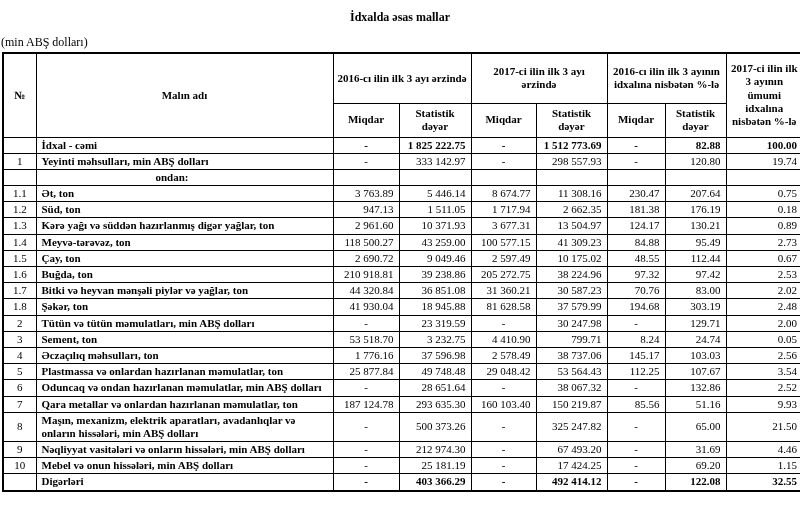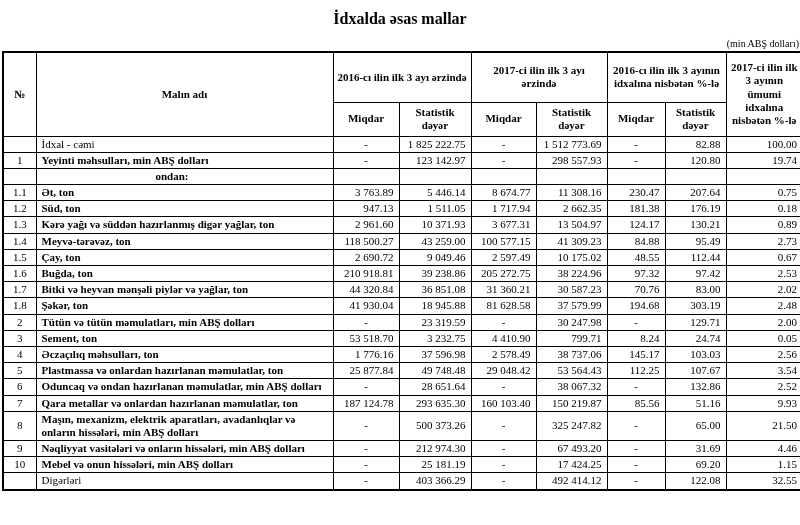--- a/index.html
+++ b/index.html
@@ -7,27 +7,26 @@
   body {
     width: 800px;
     height: 525px;
     font-family: "Liberation Serif", serif;
     color: #000;
     overflow: hidden;
   }
   .page { padding: 4px 1px 0 1px; }
   .title {
     text-align: center;
-    font-size: 16px;
+    font-size: 12px;
     font-weight: bold;
     margin: 6px 0 10px 0;
   }
   .unit-note {
-    text-align: right;
-    font-size: 10px;
+    font-size: 12px;
     padding-right: 0;
     margin-bottom: 2px;
   }
   table.main {
     border-collapse: collapse;
     table-layout: fixed;
     width: 798px;
     margin: 0 1px;
     border: 2px solid #000;
   }
@@ -47,21 +46,21 @@
   thead tr.sub-row th { height: 34px; }
   tbody td {
     height: 16px;
     padding: 1px 5px;
   }
   td.no   { text-align: center; }
   td.name { text-align: left; font-weight: bold; }
   td.num  { text-align: right; }
   td.dash { text-align: center; }
   td.ondan { padding-left: 119px; }
-  tr.bold td { font-weight: normal; }
+  tr.bold td { font-weight: bold; }
 </style>
 </head>
 <body>
 
 <div class="page">
 
   <div class="title">İdxalda əsas mallar</div>
 
   <div class="unit-note">(min ABŞ dolları)</div>
 
@@ -104,21 +103,21 @@
           <td class="dash">-</td>
           <td class="num">1 512 773.69</td>
           <td class="dash">-</td>
           <td class="num">82.88</td>
           <td class="num">100.00</td>
         </tr>
         <tr>
           <td class="no">1</td>
           <td class="name">Yeyinti məhsulları, min ABŞ dolları</td>
           <td class="dash">-</td>
-          <td class="num">123 142.97</td>
+          <td class="num">333 142.97</td>
           <td class="dash">-</td>
           <td class="num">298 557.93</td>
           <td class="dash">-</td>
           <td class="num">120.80</td>
           <td class="num">19.74</td>
         </tr>
         <tr>
           <td class="no"></td>
           <td class="name ondan">ondan:</td>
           <td class="num"></td>

